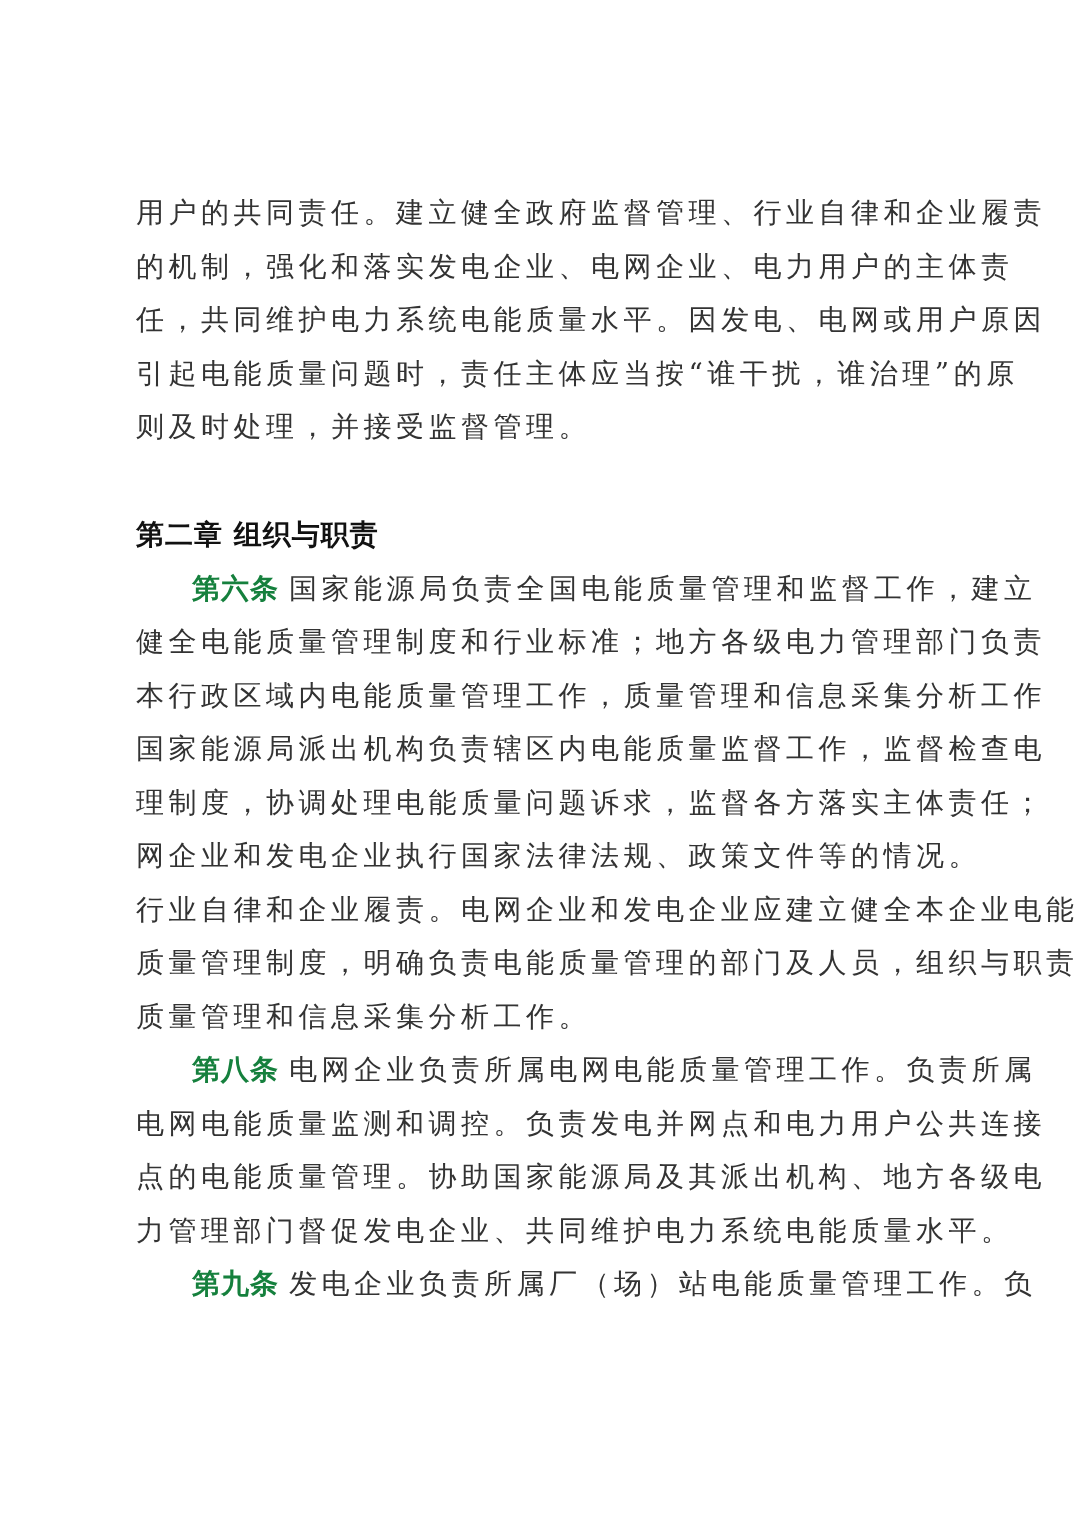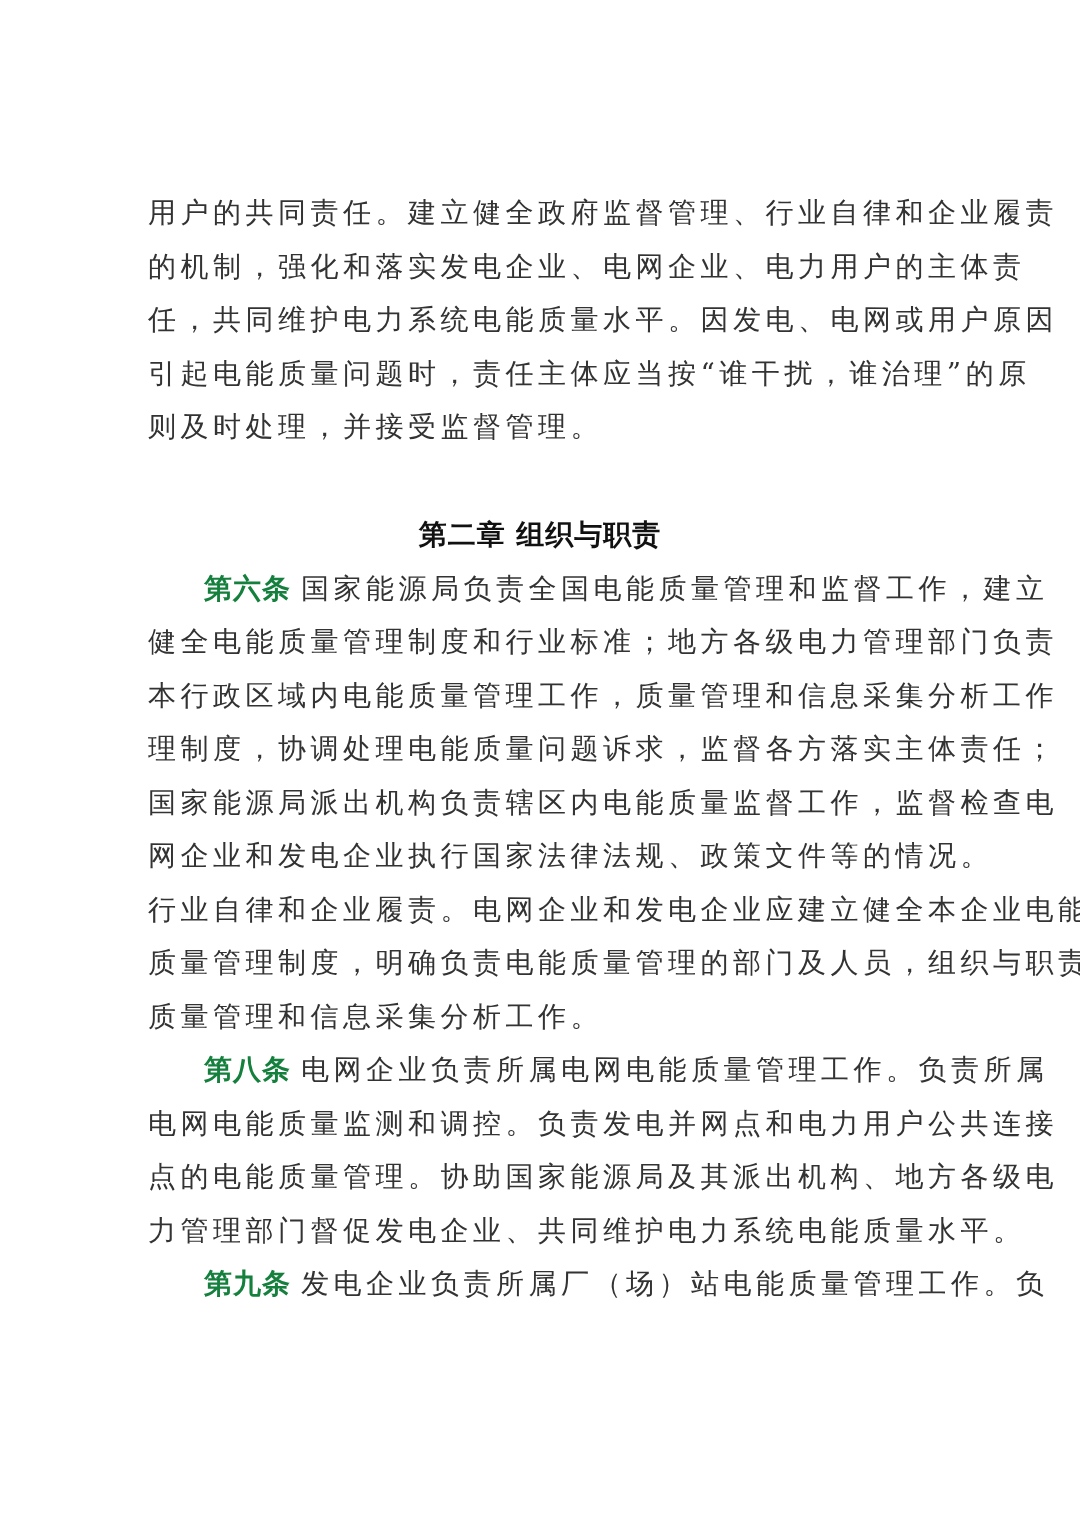--- a/index.html
+++ b/index.html
@@ -10,34 +10,33 @@
     body {
       width: 1080px;
       height: 1528px;
       position: relative;
       overflow: hidden;
       font-family: "DejaVu Serif", "Liberation Serif", serif;
       color: #2a2a2a;
     }
     .page {
       position: absolute;
-      left: 148px;
+      left: 136px;
       top: 186px;
       width: 784px;
     }
     .line {
       font-size: 28px;
       height: 53.5px;
       line-height: 53.5px;
       white-space: nowrap;
       letter-spacing: 4.5px;
       color: #333333;
     }
     .chapter {
-      text-align: center;
       font-family: "DejaVu Sans", "Liberation Sans", sans-serif;
       font-weight: bold;
       font-size: 28px;
       color: #111111;
       height: 54px;
       line-height: 54px;
       letter-spacing: 1px;
       margin-top: 54px;
       margin-bottom: 0;
     }
@@ -64,22 +63,22 @@
     <div class="line">引起电能质量问题时，责任主体应当按“谁干扰，谁治理”的原</div>
     <div class="line">则及时处理，并接受监督管理。</div>
   </div>
 
   <div class="chapter">第二章  组织与职责</div>
 
   <div>
     <div class="line indent"><span class="art-label">第六条</span><span>国家能源局负责全国电能质量管理和监督工作，建立</span></div>
     <div class="line">健全电能质量管理制度和行业标准；地方各级电力管理部门负责</div>
     <div class="line">本行政区域内电能质量管理工作，质量管理和信息采集分析工作</div>
+    <div class="line">国家能源局派出机构负责辖区内电能质量监督工作，监督检查电</div>
     <div class="line">理制度，协调处理电能质量问题诉求，监督各方落实主体责任；</div>
-    <div class="line">国家能源局派出机构负责辖区内电能质量监督工作，监督检查电</div>
     <div class="line">网企业和发电企业执行国家法律法规、政策文件等的情况。</div>
   </div>
 
   <div>
     <div class="line">行业自律和企业履责。电网企业和发电企业应建立健全本企业电能</div>
     <div class="line">质量管理制度，明确负责电能质量管理的部门及人员，组织与职责</div>
     <div class="line">质量管理和信息采集分析工作。</div>
   </div>
 
   <div>

